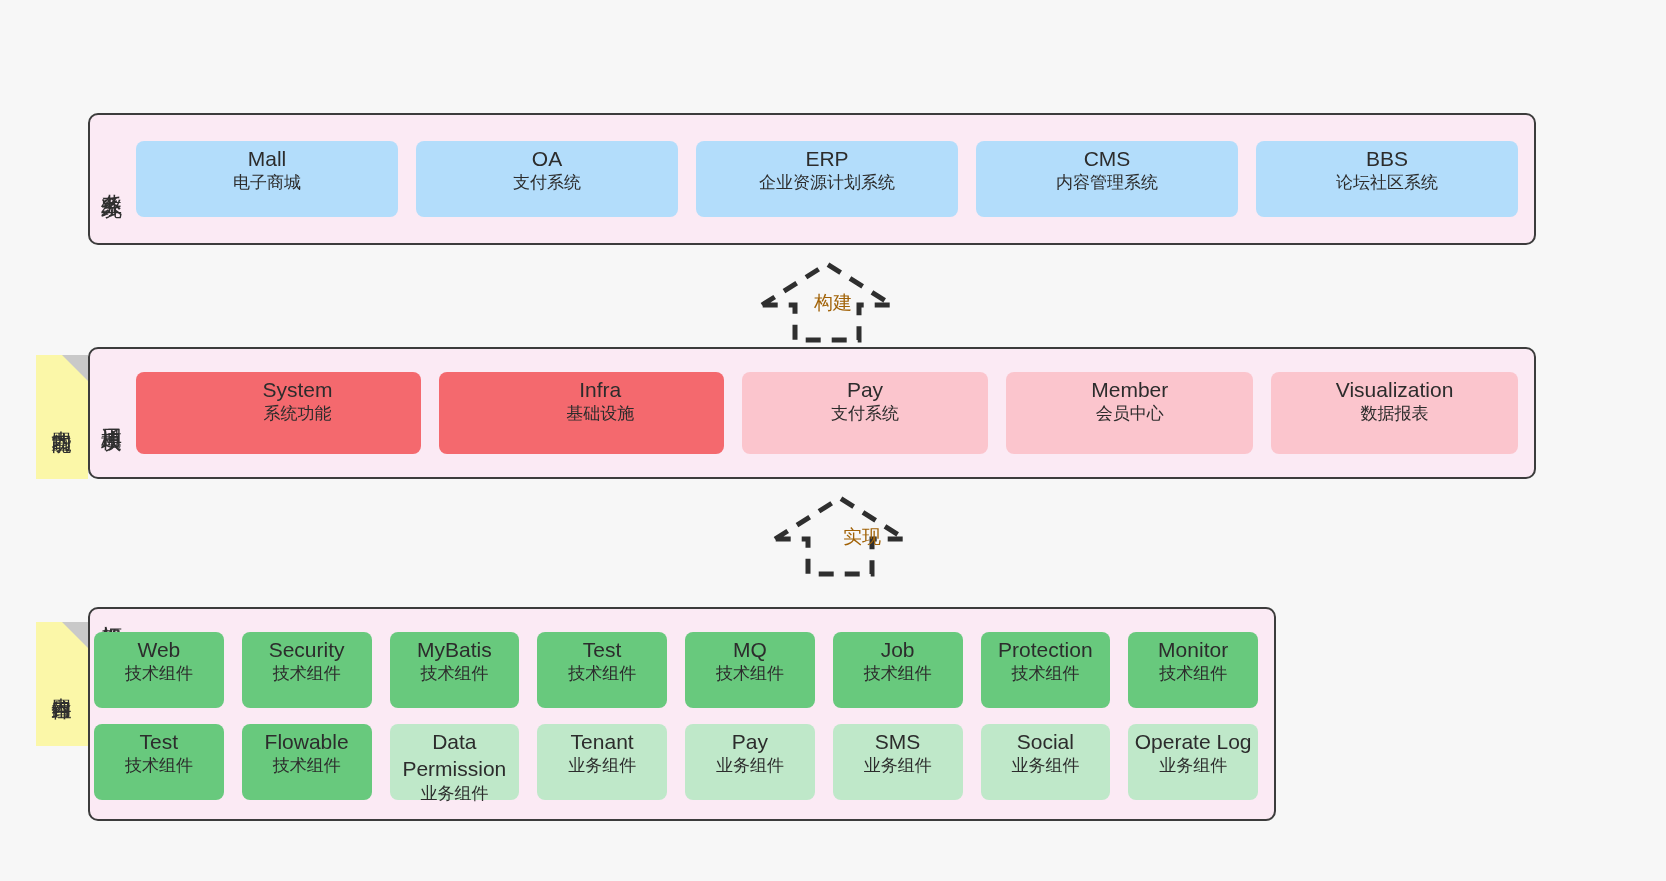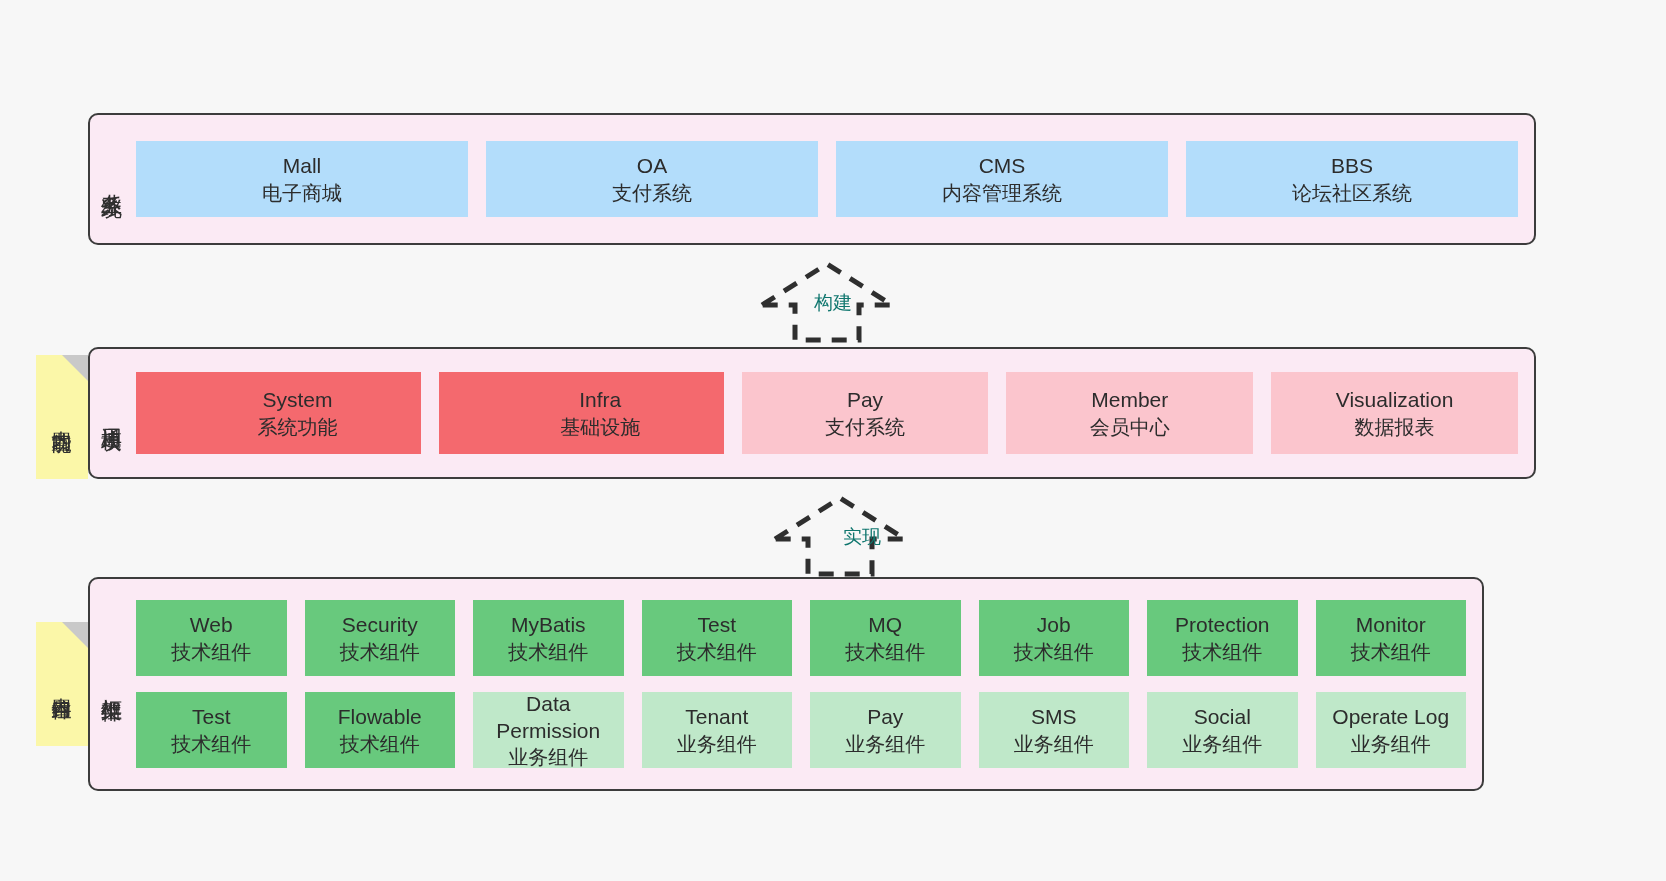--- a/index.html
+++ b/index.html
@@ -61,37 +61,36 @@
 
   .row {
     display: flex;
     gap: 18px;
     align-items: stretch;
   }
 
   
   .card {
     flex: 1 1 0;
-    border-radius: 0;
+    border-radius: 8px;
     display: flex;
     flex-direction: column;
     align-items: center;
-    justify-content: center;
     text-align: center;
     line-height: 1.3;
     box-sizing: border-box;
     padding: 4px 6px;
     user-select: none;
   }
   .card .title {
     font-size: 21px;
     color: #2c2c2c;
   }
   .card .subtitle {
-    font-size: 20px;
+    font-size: 17px;
     color: #2c2c2c;
   }
 
   .c-blue        { background: #b3ddfb; }
   .c-red         { background: #f4696e; padding-left: 44px; }
   .c-pink        { background: #fbc5cd; }
   .c-green       { background: #68c97d; }
   .c-lightgreen  { background: #bfe8c9; }
 
   
@@ -121,21 +120,21 @@
     border-left: 26px solid transparent;
   }
 
   
   .arrow {
     position: absolute;
   }
   .arrow-label {
     position: absolute;
     font-size: 19px;
-    color: #0f766e;
+    color: #a16207;
     background: transparent;
     white-space: nowrap;
     user-select: none;
   }
 </style>
 </head>
 <body>
 
 <div id="canvas">
 
@@ -143,20 +142,24 @@
     <div class="band-label">业务系统</div>
     <div class="band-body">
       <div class="row" id="row-business" style="height:76px;">
           <div class="card c-blue">
             <div class="title">Mall</div>
             <div class="subtitle">电子商城</div>
           </div>
           <div class="card c-blue">
             <div class="title">OA</div>
             <div class="subtitle">支付系统</div>
+          </div>
+          <div class="card c-blue">
+            <div class="title">ERP</div>
+            <div class="subtitle">企业资源计划系统</div>
           </div>
           <div class="card c-blue">
             <div class="title">CMS</div>
             <div class="subtitle">内容管理系统</div>
           </div>
           <div class="card c-blue">
             <div class="title">BBS</div>
             <div class="subtitle">论坛社区系统</div>
           </div>
         </div>
@@ -204,21 +207,21 @@
   <svg class="arrow" style="left:768px; top:492px; width:150px; height:88px;" viewBox="0 0 150 88">
     <path d="M 7 47 L 72 6 L 137 47 L 104 47 L 104 82 L 40 82 L 40 47 Z" fill="none" stroke="#2f2f2f" stroke-width="5" stroke-dasharray="15 11" stroke-linejoin="miter"></path>
   </svg>
   <div class="arrow-label" style="left:827px; top:524px;margin-left:16px;">实现</div>
 
   <div class="note" style="left:36px; top:622px; width:52px; height:124px;">
     <span class="fold"></span>
     <span>内置组件</span>
   </div>
 
-  <div class="band" id="band-framework" style="left:88px; top:577px; width:1396px; height:214px;">
+  <div class="band" id="band-framework" style="left:88px; top:607px; width:1188px; height:214px;flex-direction:column;">
     <div class="band-label">框架组件</div>
     <div class="band-body">
       <div class="row" id="row-fw-tech" style="height:76px;">
           <div class="card c-green">
             <div class="title">Web</div>
             <div class="subtitle">技术组件</div>
           </div>
           <div class="card c-green">
             <div class="title">Security</div>
             <div class="subtitle">技术组件</div>

